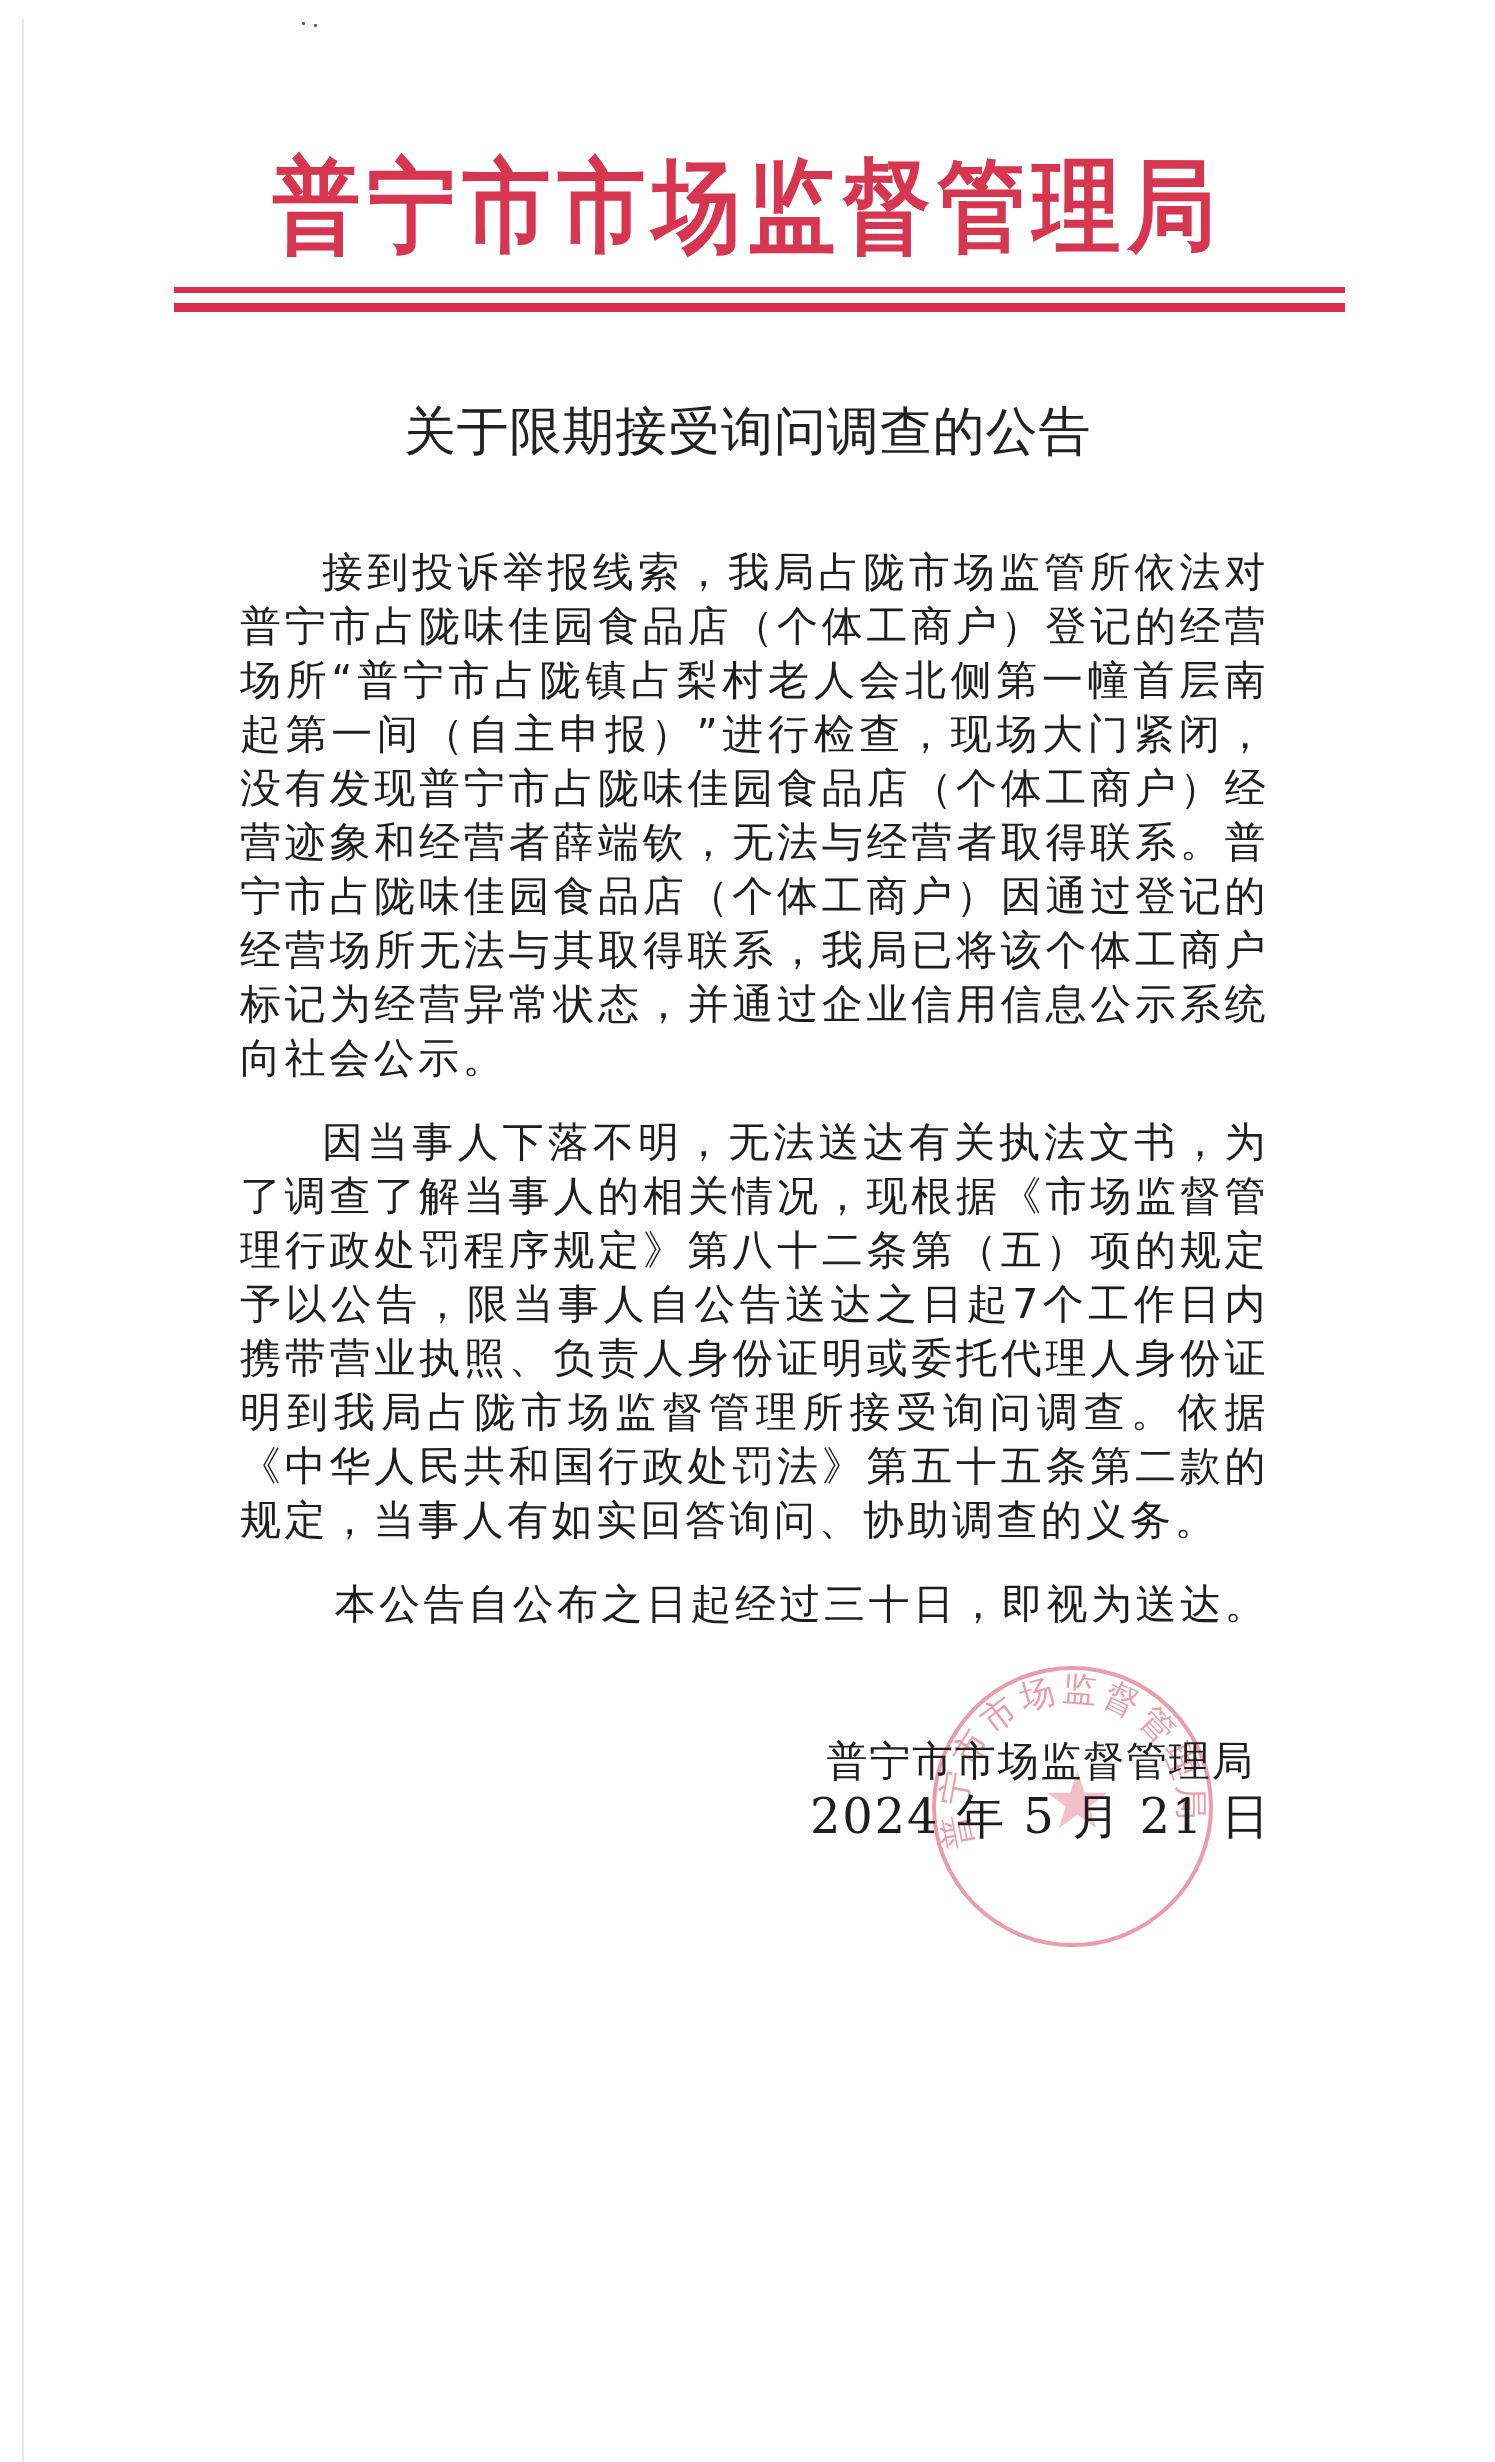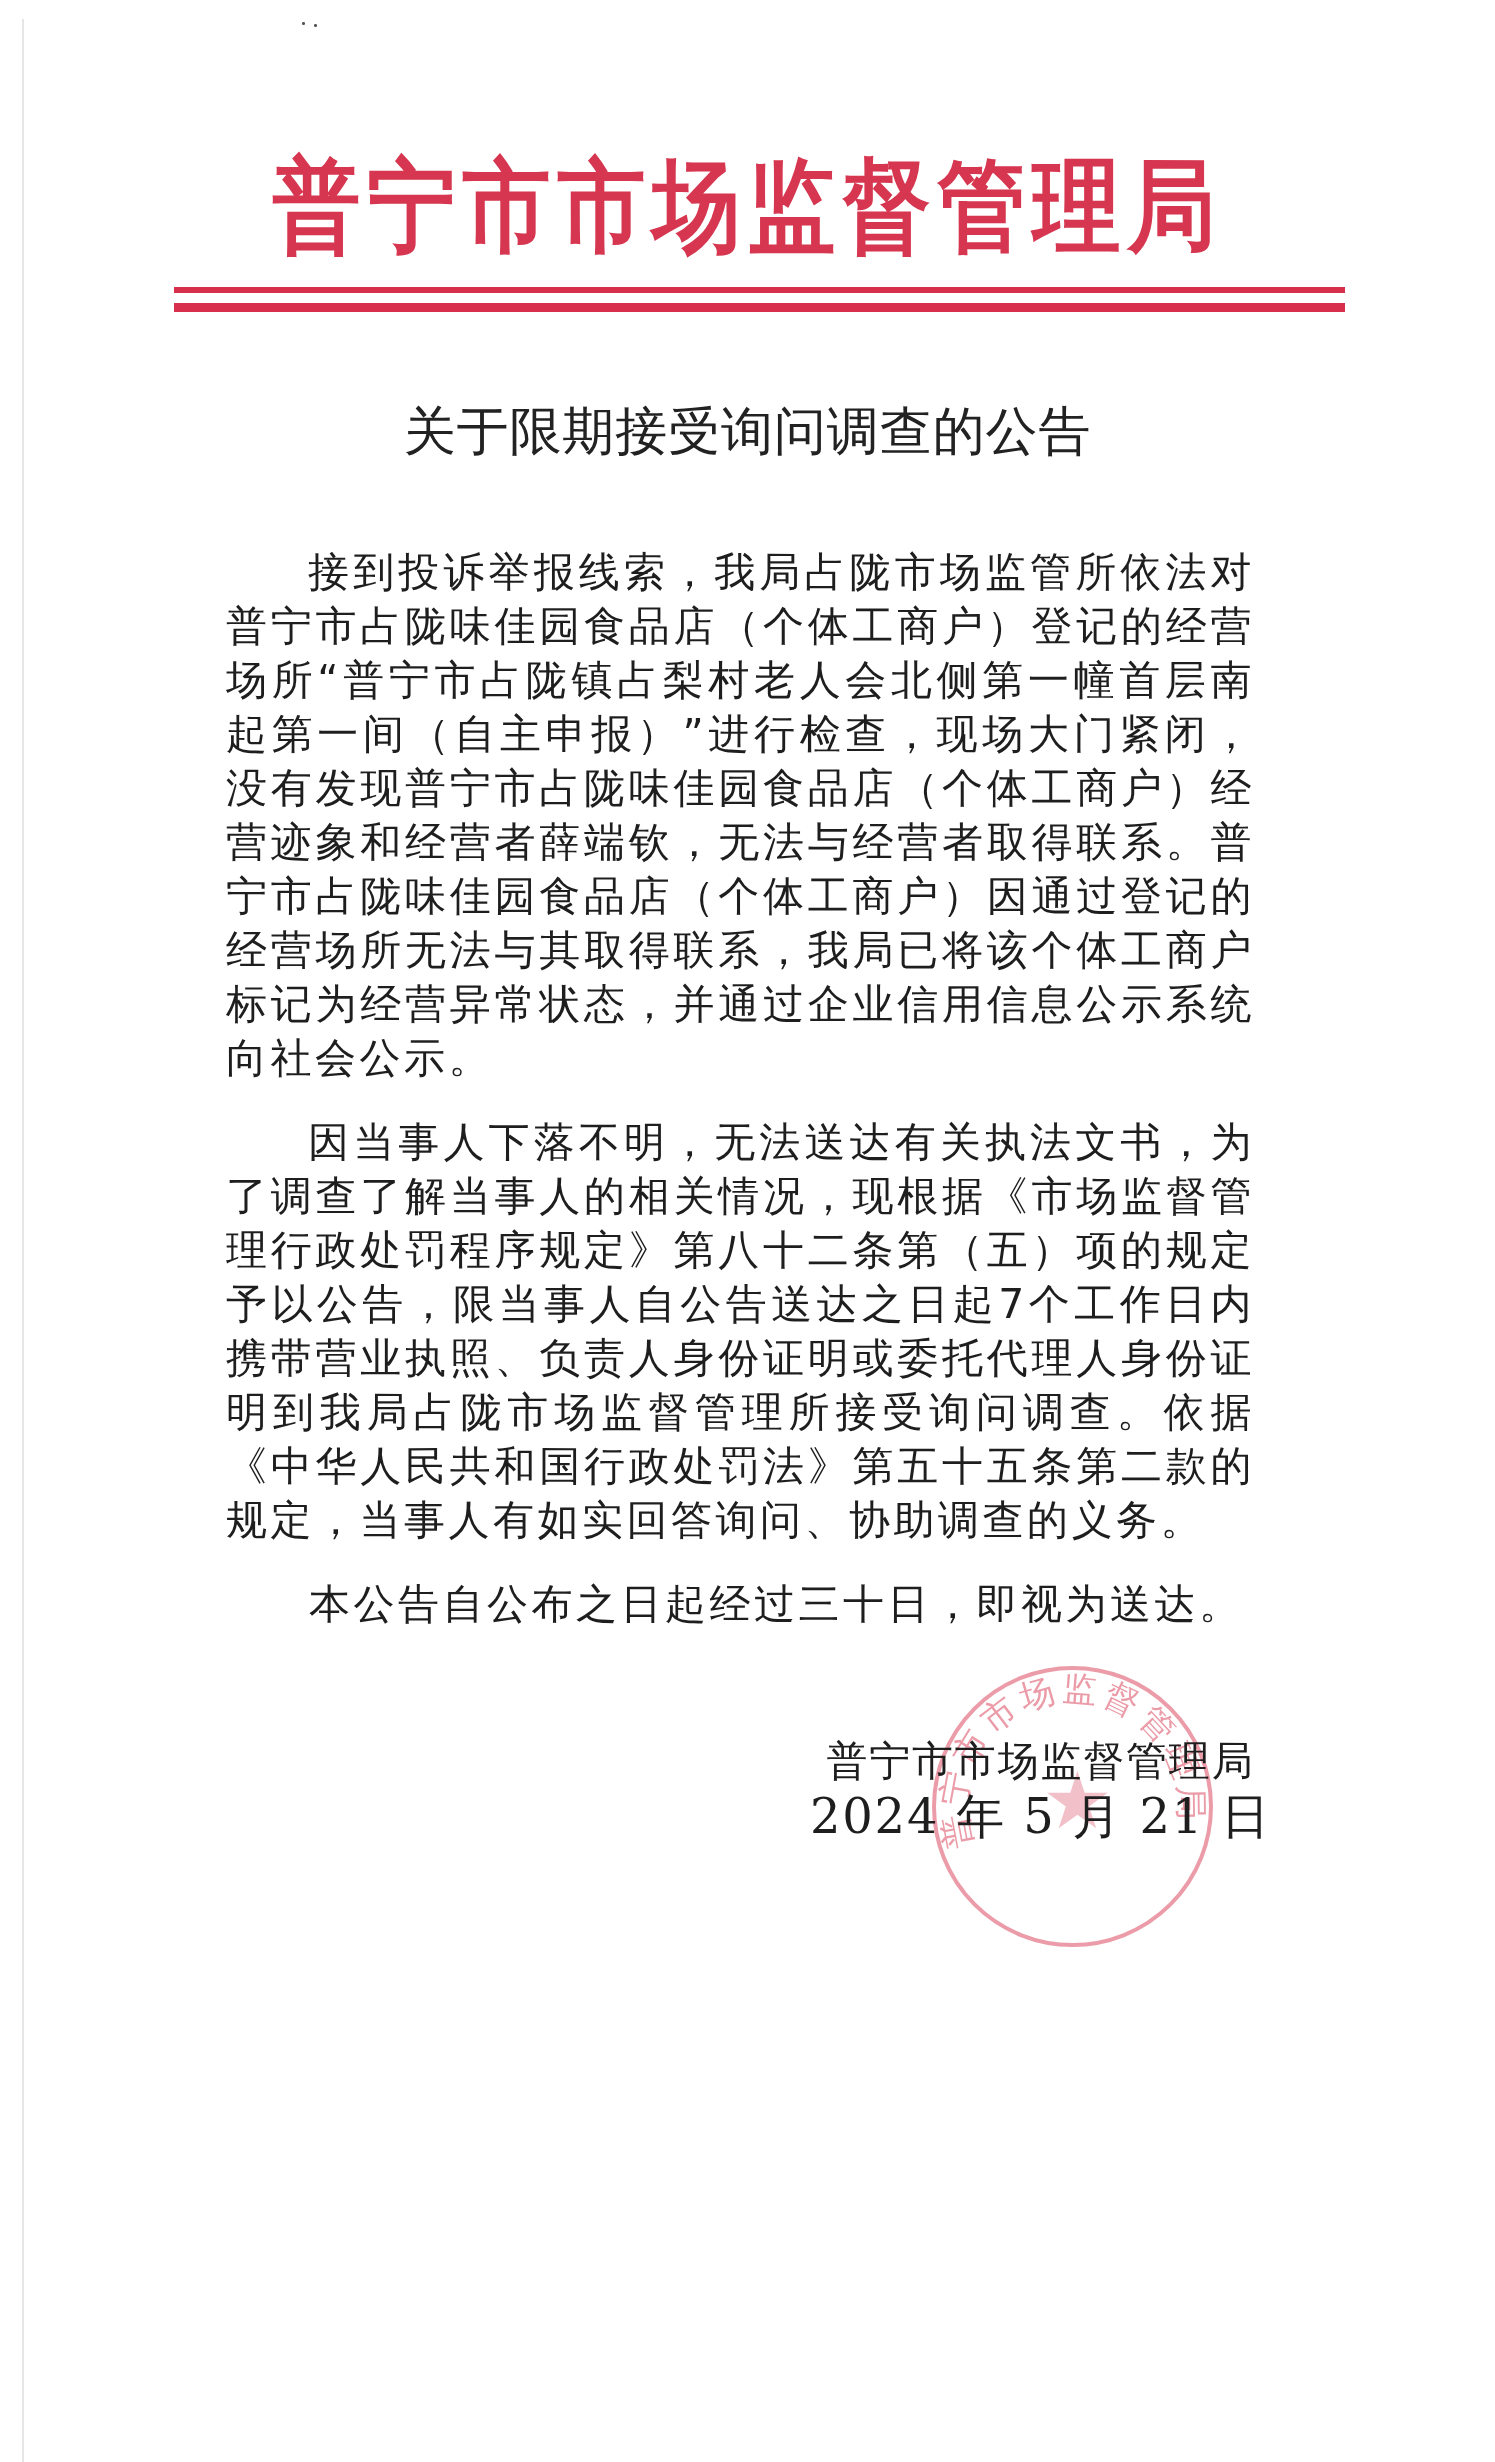--- a/index.html
+++ b/index.html
@@ -8,24 +8,24 @@
   .scan-edge { position: absolute; left: 22px; top: 19.3px; width: 1.8px; height: 2443px; background: #e6e6e6; }
   .speck { position: absolute; width: 2.6px; height: 2.6px; background: #555; border-radius: 50%; }
   .masthead { position: absolute; left: 0; width: 1495px; top: 157px; text-align: center;
               font-family: "DejaVu Serif", "Liberation Serif", serif; font-weight: bold;
               font-size: 88px; letter-spacing: 7px; color: #d6364f; line-height: 97px; transform: scaleY(1.15); }
   .rule { position: absolute; left: 174px; width: 1171px; background: #d8304c; }
   .rule.thin { top: 287px; height: 6.2px; }
   .rule.thick { top: 303px; height: 8.8px; }
   .doc-title { position: absolute; left: 0; width: 1495px; top: 405px; text-align: center;
                font-size: 52px; line-height: 53px; letter-spacing: 0.9px; color: #222; }
-  .body { position: absolute; left: 226px; width: 1029px; top: 545px; }
+  .body { position: absolute; left: 240px; width: 1029px; top: 545px; }
   .para { font-size: 41px; line-height: 54px; text-align: justify; text-align-last: left;
           margin: 0 0 30px 0; text-indent: 2em; letter-spacing: 3.5px; color: #1e1e1e; }
-  .line { font-size: 41px; line-height: 54px; letter-spacing: 3.5px; color: #1e1e1e; margin: 0; }
+  .line { font-size: 41px; line-height: 54px; letter-spacing: 3.5px; color: #1e1e1e; margin: 0; text-align: right; }
   .indent { padding-left: 83px; }
   .contact { margin-top: 0; text-indent: -0.4em; }
   .sig-block { position: absolute; top: 1734px; right: 224px; text-align: center; }
   .sig-org { font-size: 41px; line-height: 55px; letter-spacing: 1.8px; }
   .sig-date { font-family: "DejaVu Serif", "Liberation Serif", serif; font-size: 48px; line-height: 55px; letter-spacing: 1.8px; }
   .stamp { position: absolute; left: 932px; top: 1666px; width: 281px; height: 281px; border-radius: 50%;
            border: 4.4px solid rgba(214, 54, 79, 0.55); box-sizing: border-box; opacity: 0.9; }
   .stamp-star { position: absolute; left: 106px; top: 92px; font-size: 79px; color: rgba(214,54,79,0.35); line-height: 79px; }
   .stamp-text { position: absolute; left: 0; top: 0; width: 100%; height: 100%; }
   .stamp-text svg { width: 100%; height: 100%; }

